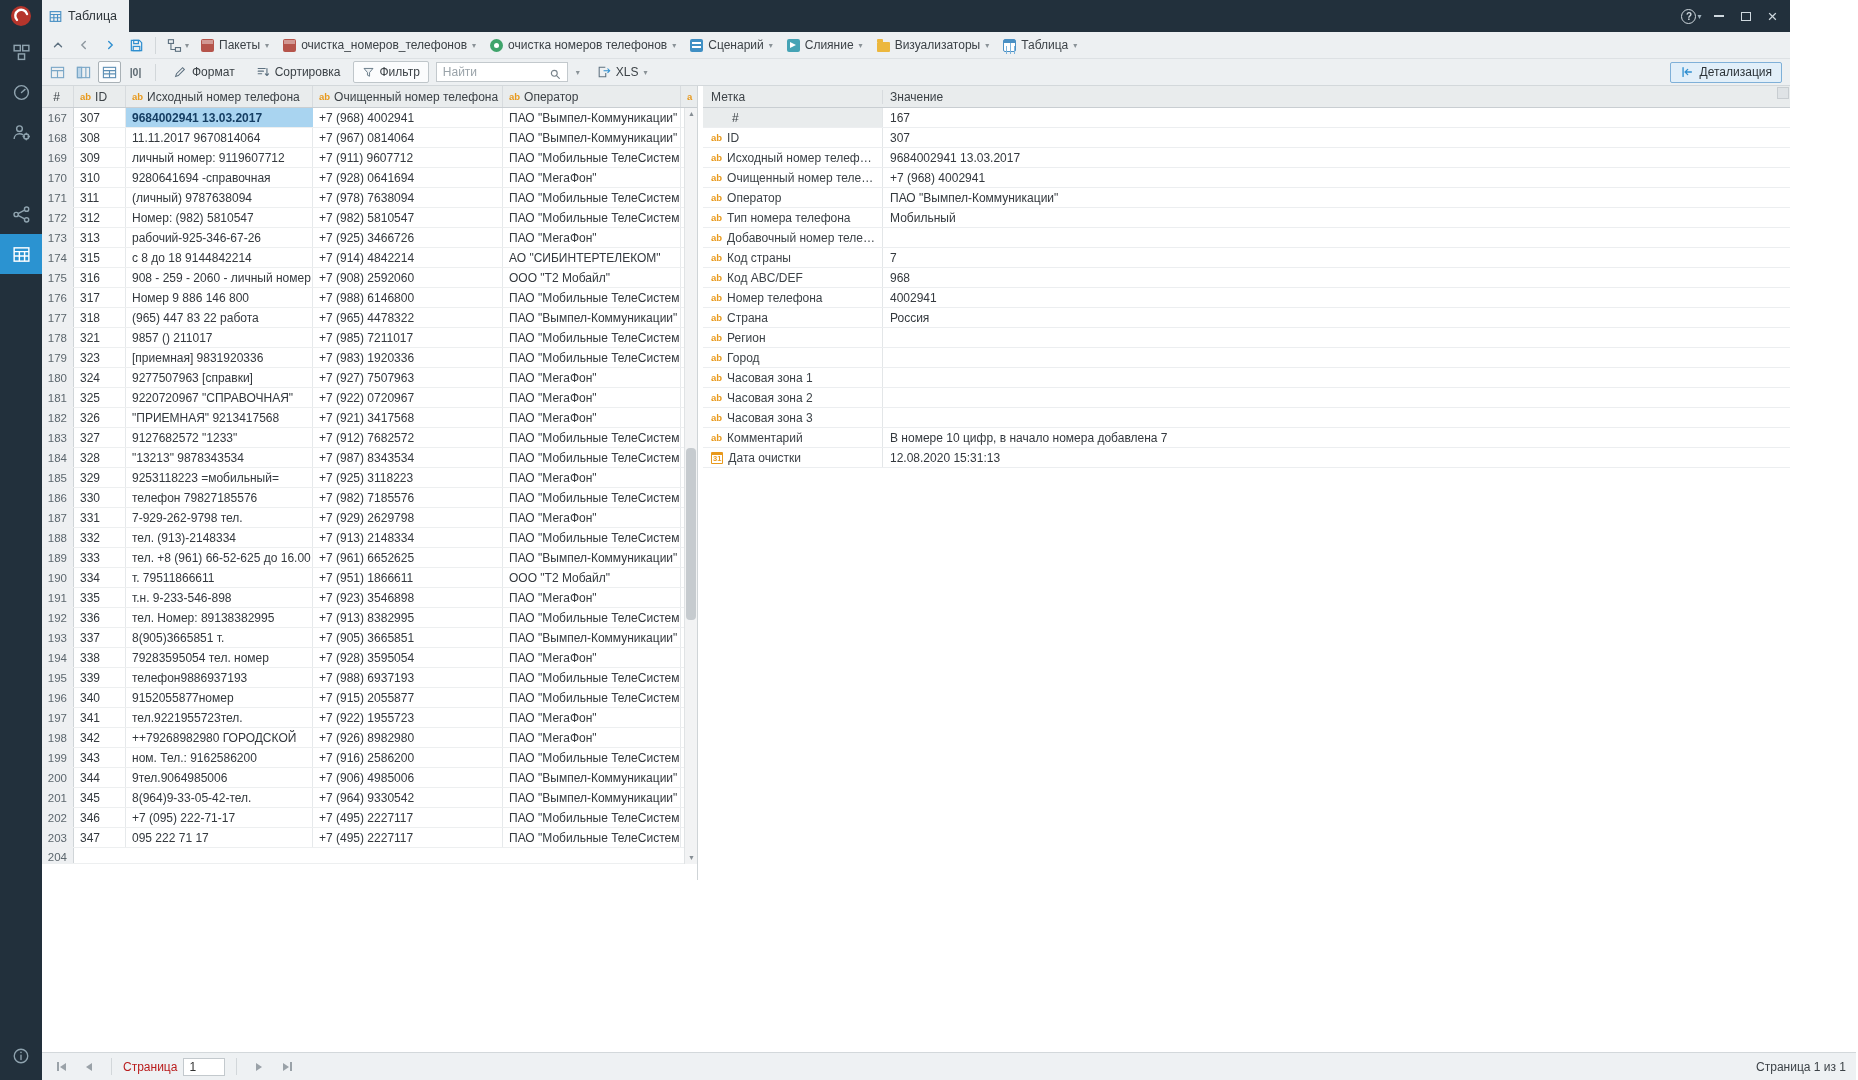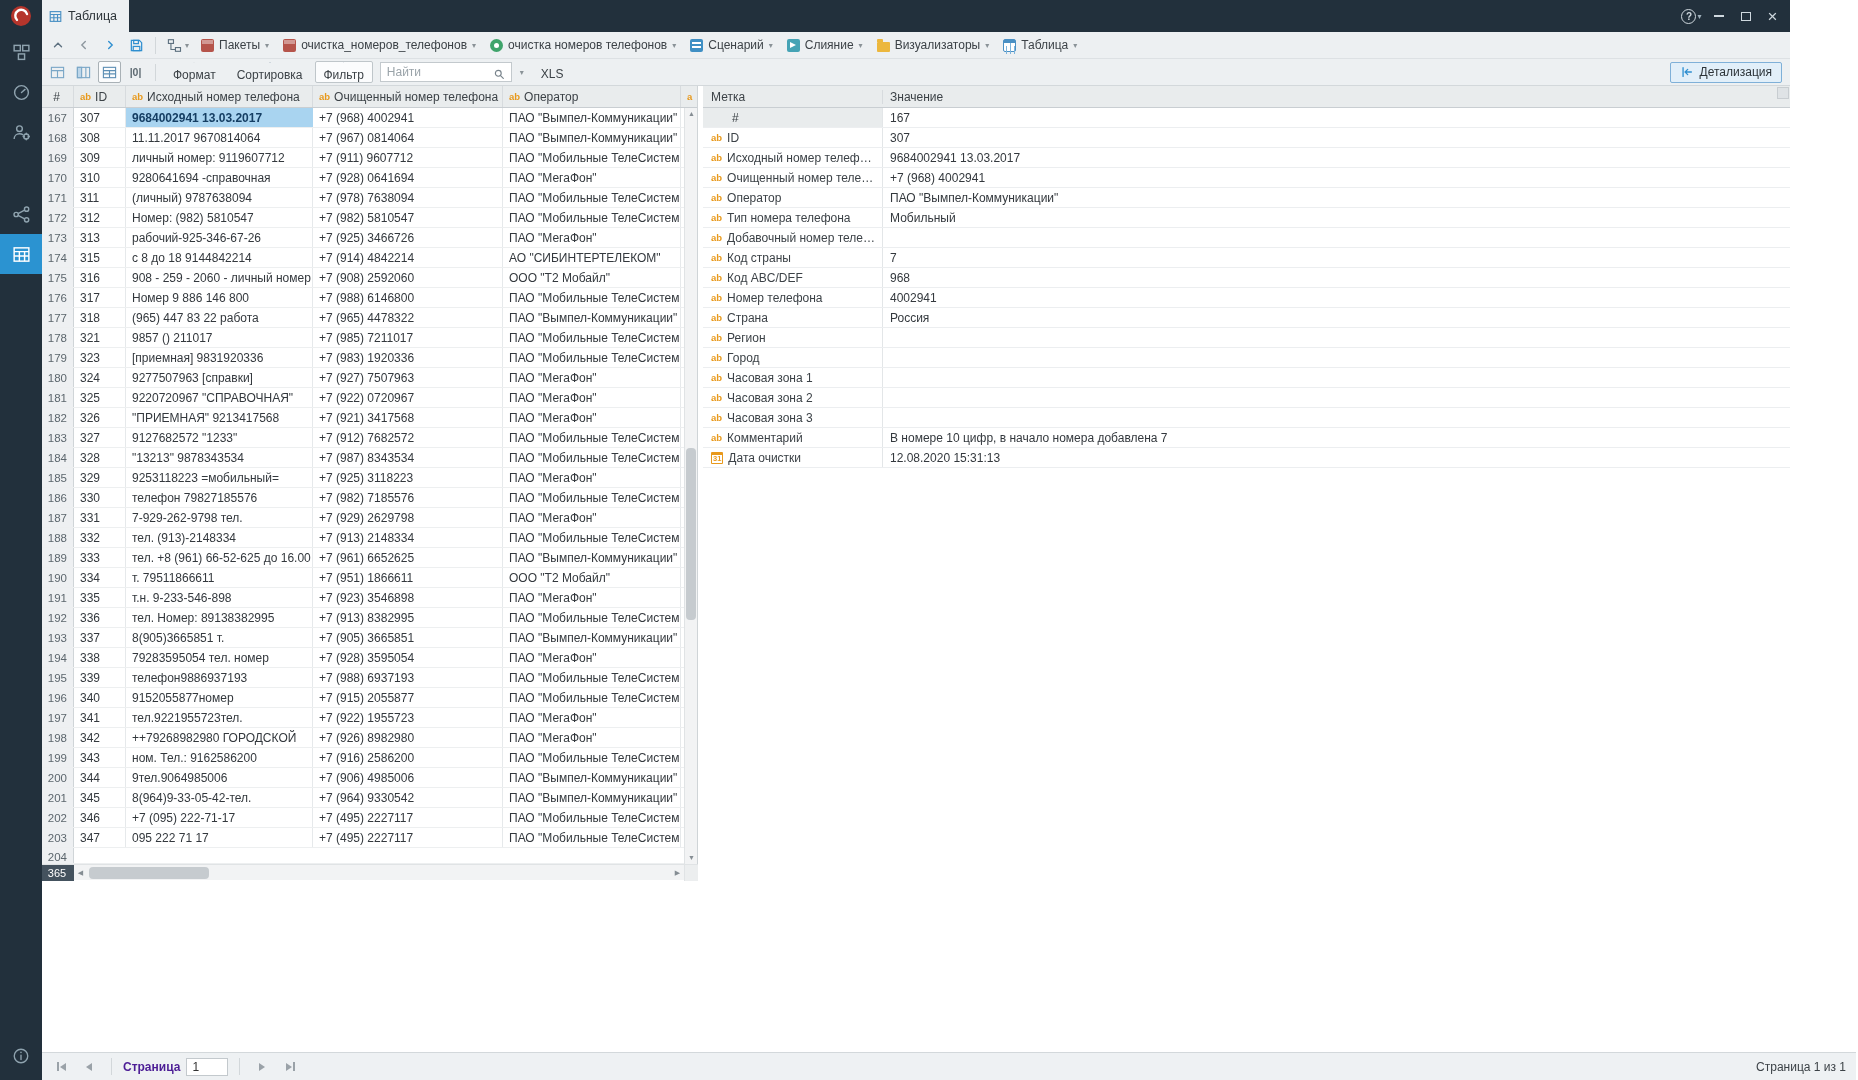--- a/index.html
+++ b/index.html
@@ -46,21 +46,21 @@
   .ic-folder::before { content:''; position:absolute; left:0; top:-3px; width:6px; height:3px; background:#ecb73d; border-radius:1px 1px 0 0; }
   .ic-table { background:#fff; border:1px solid #4a90c4; }
   .ic-table::before { content:''; position:absolute; left:0; right:0; top:0; height:3px; background:#4a90c4; }
   .ic-table::after { content:''; position:absolute; left:5.5px; top:3px; bottom:0; width:1px; background:#7db4dc; box-shadow:0 3px 0 0 #7db4dc, -4px 3px 0 0 #7db4dc, 4px 3px 0 0 #7db4dc; }
 
   
   .toolbar { height:27px; background:#edf0f2; border-bottom:1px solid #d3d8db; display:flex; align-items:center; padding:0 6px; gap:3px; }
   .tbtn { width:23px; height:22px; display:flex; align-items:center; justify-content:center; border:1px solid transparent; border-radius:2px; }
   .tbtn.pressed { border-color:#a9b1b6; background:#fbfcfd; }
   .tbtn-text { font-size:10.5px; color:#5e6a72; font-weight:bold; letter-spacing:0; }
-  .lbtn { display:flex; align-items:center; gap:5px; padding:0 8px; height:22px; color:#3c4247; font-size:12px; border:1px solid transparent; border-radius:2px; white-space:nowrap;flex-direction:column; }
+  .lbtn { display:flex; align-items:center; gap:5px; padding:0 8px; height:22px; color:#3c4247; font-size:12px; border:1px solid transparent; border-radius:2px; white-space:nowrap; }
   .lbtn.bordered { border-color:#bfc6ca; background:#fbfcfd; }
   .searchbox { display:flex; align-items:flex-end; height:20px; background:#fff; border:1px solid #c3c9cd; margin-left:4px; }
   .searchbox input { border:none; outline:none; width:108px; height:18px; padding:0 6px; font-size:12px; color:#333; font-family:"Liberation Sans",sans-serif; background:transparent; }
   .searchbox input::placeholder { color:#9aa3a9; }
   .mag-wrap { width:22px; display:flex; align-items:center; justify-content:center; }
   .sb-caret { font-size:8px; color:#8a9297; padding:0 5px; }
   .spacer { flex:1; }
   .detail-btn { display:flex; align-items:center; gap:6px; height:21px; padding:0 9px; border:1px solid #7fb0d8; background:#e2eff9; color:#2c3338; font-size:12px; border-radius:2px; margin-right:2px; white-space:nowrap; }
 
   
@@ -110,21 +110,21 @@
   .dlabel.idx .lbl { margin-left:21px; }
   .dlabel .lbl { font-size:12px; color:#3c4247; white-space:nowrap; overflow:hidden; text-overflow:ellipsis; }
   .dvalue { flex:1; display:flex; align-items:center; padding:0 7px; font-size:12px; color:#33383d; white-space:nowrap; overflow:hidden; }
 
   
   .statusbar { position:absolute; left:0; bottom:0; width:1816px; height:28px; background:#eef1f3; border-top:1px solid #d3d8db; display:flex; align-items:center; padding:0 10px; gap:6px; }
   .pg-btn { display:flex; align-items:center; justify-content:center; gap:1px; width:22px; height:20px; }
   .tri-l { width:0; height:0; border-top:4px solid transparent; border-bottom:4px solid transparent; border-right:6px solid #9aa2a8; }
   .tri-r { width:0; height:0; border-top:4px solid transparent; border-bottom:4px solid transparent; border-left:6px solid #9aa2a8; }
   .pg-bar { width:2px; height:9px; background:#9aa2a8; }
-  .pg-label { font-size:12px; color:#4c1d95;font-weight:bold; }
+  .pg-label { font-size:12px; color:#b91c1c; }
   .pg-input { width:42px; height:18px; border:1px solid #c3c9cd; background:#fff; font-size:12px; padding:0 5px; color:#333; font-family:"Liberation Sans",sans-serif; }
   .pg-info { margin-left:auto; font-size:12px; color:#3c4247; }
   svg { display:block; }
 </style>
 </head>
 <body>
 
 <div class="app">
 
   <aside class="sidebar">
@@ -693,29 +693,20 @@
               <div class="td c-cln">+7 (495) 2227117</div>
               <div class="td c-op">ПАО "Мобильные ТелеСистемы"</div>
               <div class="td c-a"></div>
             </div>
           </div>
         <div class="vscroll">
           <span class="varrow up">▲</span>
           <span class="vthumb"></span>
           <span class="varrow down">▼</span>
         </div>
-        <div class="hscroll">
-          <span class="total-badge">365</span>
-          <span class="harrow">◀</span>
-          <span class="htrack">
-              <span class="hthumb"></span>
-            </span>
-          <span class="harrow">▶</span>
-          <span class="hcorner"></span>
-        </div>
       </div>
 
       <div class="detail-panel">
         <div class="dhead">
           <div class="dh-label">Метка</div>
           <div class="dh-value">Значение</div>
           <span class="corner-btn"></span>
         </div>
         <div>
             <div class="drow">

